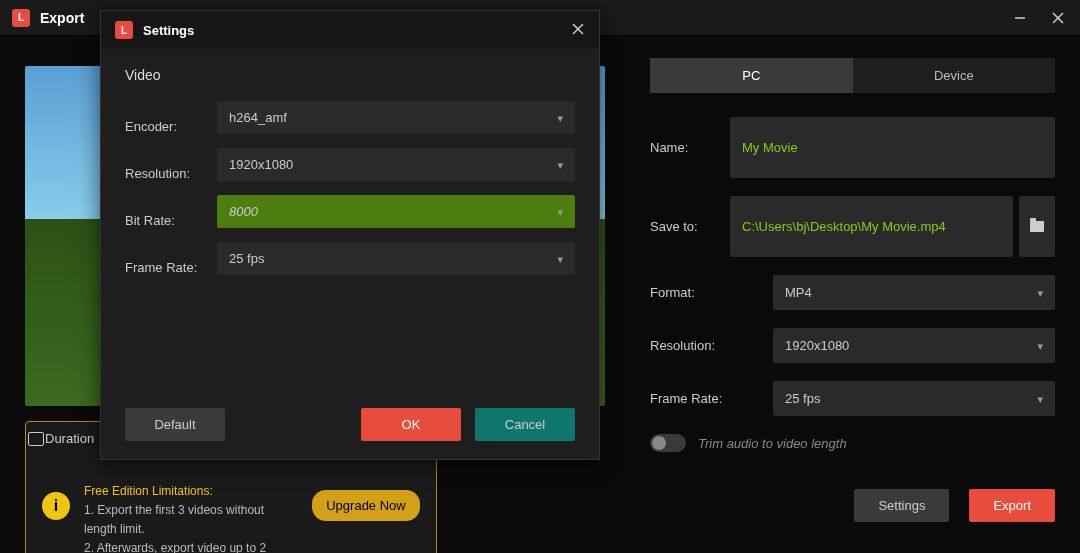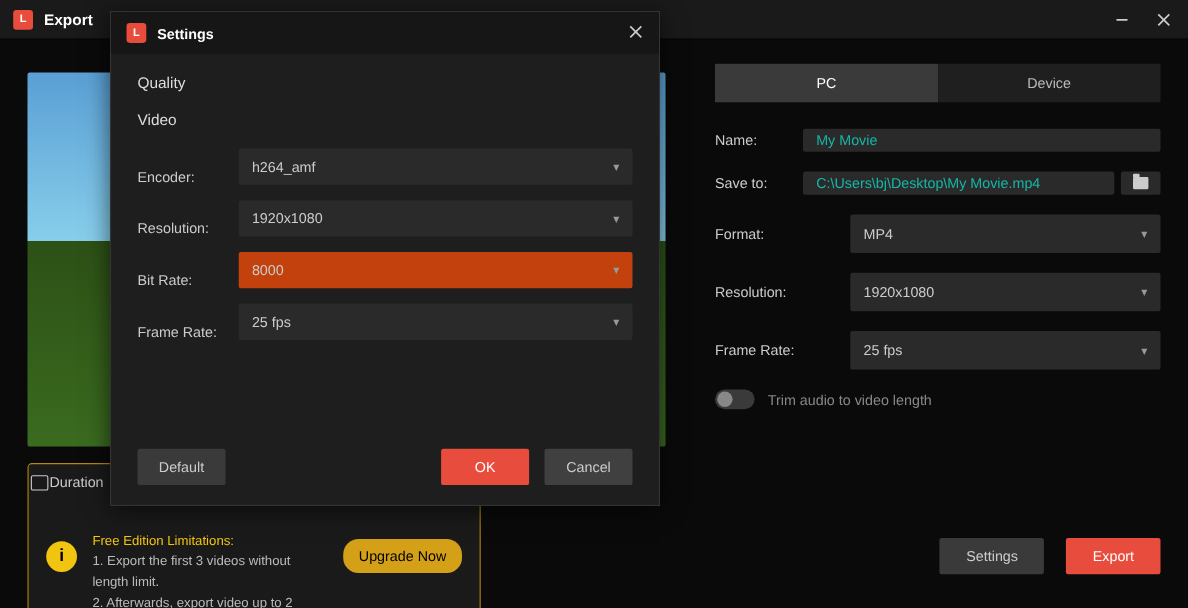--- a/index.html
+++ b/index.html
@@ -16,29 +16,29 @@
 .preview { width: 580px; height: 340px; background: linear-gradient(to bottom, #5a9fd4 0%, #87ceeb 45%, #2d5016 45%, #3a6b1f 100%); border-radius: 2px; }
 .duration-row { position: absolute; bottom: 12px; left: 28px; display: flex; align-items: center; gap: 1px; color: #ccc; font-size: 13px; }
 .dur-icon { width: 16px; height: 14px; border: 1.5px solid #ccc; border-radius: 2px; }
 
 .right-panel { flex: 1; padding: 22px 25px 0 25px; }
 .tab-row { display: flex; margin-bottom: 24px; }
 .tab { flex: 1; text-align: center; padding: 10px 16px; cursor: pointer; color: #bbb; background: #1f1f1f; }
 .tab.active { background: #3a3a3a; color: #fff; }
 .form-row { display: flex; align-items: center; margin-bottom: 18px; }
 .form-label { width: 80px; color: #ccc; font-size: 13px; }
-.form-input { flex: 1; background: #2a2a2a; border: none; color: #14b8a6; padding: 3px 12px; font-size: 13px; border-radius: 2px; }
+.form-input { flex: 1; background: #2a2a2a; border: none; color: #84cc16; padding: 23px 12px; font-size: 13px; border-radius: 2px; }
 .form-input-group { flex: 1; display: flex; gap: 6px; }
 .browse-btn { width: 36px; background: #2a2a2a; display: flex; align-items: center; justify-content: center; cursor: pointer; border-radius: 2px; }
 .folder-icon { width: 14px; height: 11px; background: #ccc; border-radius: 1px; position: relative; }
 .folder-icon::before { content: ''; position: absolute; top: -3px; left: 0; width: 6px; height: 3px; background: #ccc; border-radius: 1px 1px 0 0; }
 .select-wrap { flex: 1; position: relative; padding-left: 43px; }
 .select-wrap::after { content: '▾'; position: absolute; right: 12px; top: 50%; transform: translateY(-50%); color: #999; pointer-events: none; font-size: 11px; }
 .select { width: 100%; background: #2a2a2a; border: none; color: #ccc; padding: 10px 12px; font-size: 13px; appearance: none; border-radius: 2px; cursor: pointer; }
-.toggle-row { display: flex; align-items: center; gap: 12px; margin-top: 12px; }
+.toggle-row { display: flex; align-items: center; gap: 12px; margin-top: 12px; font-style: italic; }
 .toggle { width: 36px; height: 18px; background: #3a3a3a; border-radius: 10px; position: relative; cursor: pointer; }
 .toggle::after { content: ''; position: absolute; left: 2px; top: 2px; width: 14px; height: 14px; background: #888; border-radius: 50%; }
 .toggle-label { color: #888; font-size: 13px; }
 
 .footer { height: 95px; display: flex; align-items: center; padding: 0 25px; gap: 20px; }
 .limitation-box { flex: 1; max-width: 590px; border: 1px solid #b8860b; border-radius: 4px; padding: 12px 16px; display: flex; align-items: center; gap: 14px; background: #1a1a1a; }
 .info-icon { width: 28px; height: 28px; background: #f1c40f; border-radius: 50%; display: flex; align-items: center; justify-content: center; font-weight: bold; color: #000; font-size: 16px; flex-shrink: 0; }
 .limitation-text { flex: 1; font-size: 12px; line-height: 1.6; margin-top: 48px; }
 .lim-title { color: #f1c40f; }
 .lim-line { color: #bbb; }
@@ -59,27 +59,27 @@
 .radio-item { display: flex; align-items: center; gap: 8px; cursor: pointer; width: 135px; }
 .radio { width: 14px; height: 14px; border: 1.5px solid #888; border-radius: 50%; display: flex; align-items: center; justify-content: center; }
 .radio.checked { border-color: #e74c3c; }
 .radio.checked::after { content: ''; width: 7px; height: 7px; background: #e74c3c; border-radius: 50%; }
 .radio-label { color: #ccc; font-size: 13px; }
 .mform-row { display: flex; align-items: flex-end; margin-bottom: 14px; }
 .mform-label { width: 92px; color: #ccc; font-size: 13px; }
 .mselect-wrap { flex: 1; position: relative; }
 .mselect-wrap::after { content: '▾'; position: absolute; right: 12px; top: 50%; transform: translateY(-50%); color: #999; pointer-events: none; font-size: 11px; }
 .mselect { width: 100%; background: #2a2a2a; border: none; color: #ccc; padding: 9px 12px; font-size: 13px; appearance: none; border-radius: 2px; cursor: pointer; }
-.mselect.highlight { background: #c2410c; }
+.mselect.highlight { background: #4d7c0f; font-style: italic; }
 .modal-footer { position: absolute; bottom: 18px; left: 24px; right: 24px; display: flex; gap: 14px; }
-.mbtn { padding: 9px 0; border: none; font-size: 13px; cursor: pointer; border-radius: 2px; width: 80px; text-align: center; }
+.mbtn { padding: 9px 0; border: none; font-size: 13px; cursor: pointer; border-radius: 2px; width: 100px; text-align: center; }
 .mbtn-default { background: #3a3a3a; color: #ccc; }
 .mbtn-spacer { flex: 1; }
 .mbtn-ok { background: #e74c3c; color: #fff; }
-.mbtn-cancel { background: #404040; color: #ccc; }
+.mbtn-cancel { background: #0f766e; color: #ccc; }
 </style>
 </head>
 <body>
 
 <div class="titlebar">
   <div class="app-icon">L</div>
   <div class="titlebar-title">Export</div>
   <div class="win-controls">
     <div class="win-btn">
         <svg width="12" height="12" viewBox="0 0 12 12">
@@ -165,21 +165,20 @@
 <div class="modal">
   <div class="modal-header">
     <div class="app-icon">L</div>
     <div class="modal-title">Settings</div>
     <div class="modal-close"><svg width="14" height="14" viewBox="0 0 14 14">
           <line x1="2" y1="2" x2="12" y2="12" stroke="#ccc" stroke-width="1.5"></line>
           <line x1="12" y1="2" x2="2" y2="12" stroke="#ccc" stroke-width="1.5"></line>
         </svg></div>
   </div>
   <div class="modal-body">
-    <div class="section-title">Quality</div>
 
     <div class="section-title">Video</div>
 
     <div class="mform-row">
       <div class="mform-label">Encoder:</div>
       <div class="mselect-wrap"><select class="mselect"><option>h264_amf</option></select></div>
     </div>
     <div class="mform-row">
       <div class="mform-label">Resolution:</div>
       <div class="mselect-wrap"><select class="mselect"><option>1920x1080</option></select></div>

